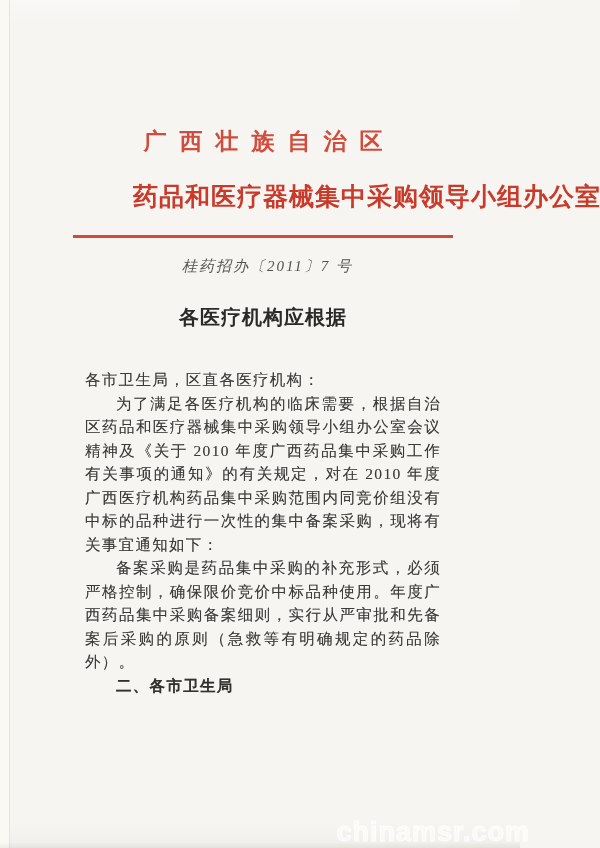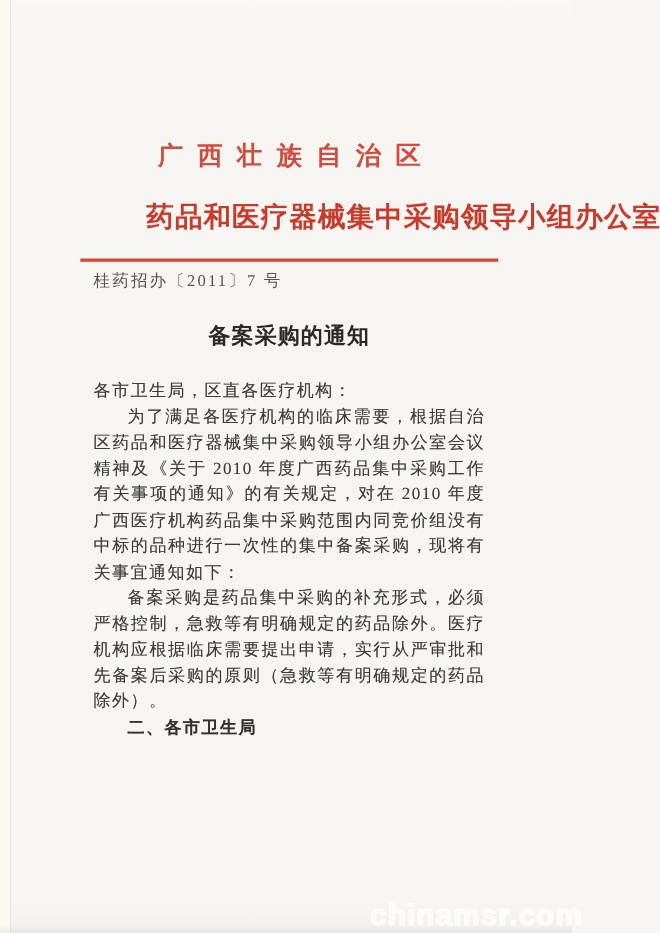--- a/index.html
+++ b/index.html
@@ -45,38 +45,39 @@
     white-space: nowrap;
     margin-left: 48px;
   }
   .red-rule {
     margin: 22px -12px 0 -12px;
     height: 3px;
     background: #d14b3a;
     border: none;
   }
   .doc-number {
-    margin-top: 8px;
+    margin-top: 19px;
     margin-right: -9px;
-    text-align: left;
+    text-align: center;
     font-size: 15px;
     letter-spacing: 2px;
     color: #555250;
+    font-style: italic;
   }
   .doc-title {
     margin-top: 26px;
     text-align: center;
     font-size: 20px;
     font-weight: 600;
     line-height: 30px;
     letter-spacing: 1px;
     color: #2b2a28;
   }
   .doc-body {
-    margin-top: 23px;
+    margin-top: 36px;
     font-size: 15.5px;
     line-height: 23.5px;
     letter-spacing: 1.3px;
     color: #3d3b39;
     text-align: justify;
     text-shadow: 0 0 0.5px rgba(70,70,70,0.45);
   }
   .doc-body p { margin: 0; }
   .salutation { text-indent: 0; }
   .para { text-indent: 2em; }
@@ -109,27 +110,27 @@
 
     <div class="org1">广西壮族自治区</div>
 
     <div class="org2">药品和医疗器械集中采购领导小组办公室</div>
 
     <div class="red-rule"></div>
 
     <div class="doc-number">桂药招办〔2011〕7 号</div>
 
     <div class="doc-title">
-      <div>备案采购的通知</div>
+      <div>各医疗机构应根据</div>
     </div>
 
     <div class="doc-body">
       <p class="salutation">各市卫生局，区直各医疗机构：</p>
       <p class="para">为了满足各医疗机构的临床需要，根据自治区药品和医疗器械集中采购领导小组办公室会议精神及《关于 2010 年度广西药品集中采购工作有关事项的通知》的有关规定，对在 2010 年度广西医疗机构药品集中采购范围内同竞价组没有中标的品种进行一次性的集中备案采购，现将有关事宜通知如下：</p>
-      <p class="para">备案采购是药品集中采购的补充形式，必须严格控制，急救等有明确规定的药品除外。医疗机构应根据临床需要提出申请，实行从严审批和先备案后采购的原则（急救等有明确规定的药品除外）。</p>
+      <p class="para">备案采购是药品集中采购的补充形式，必须严格控制，确保限价竞价中标品种使用。年度广西药品集中采购备案细则，实行从严审批和先备案后采购的原则（急救等有明确规定的药品除外）。</p>
       <p class="heading">二、各市卫生局</p>
     </div>
   </div>
 
   <div class="watermark">chinamsr.com</div>
 
   <div class="bottom-shade"></div>
 </div>
 
 </body></html>

